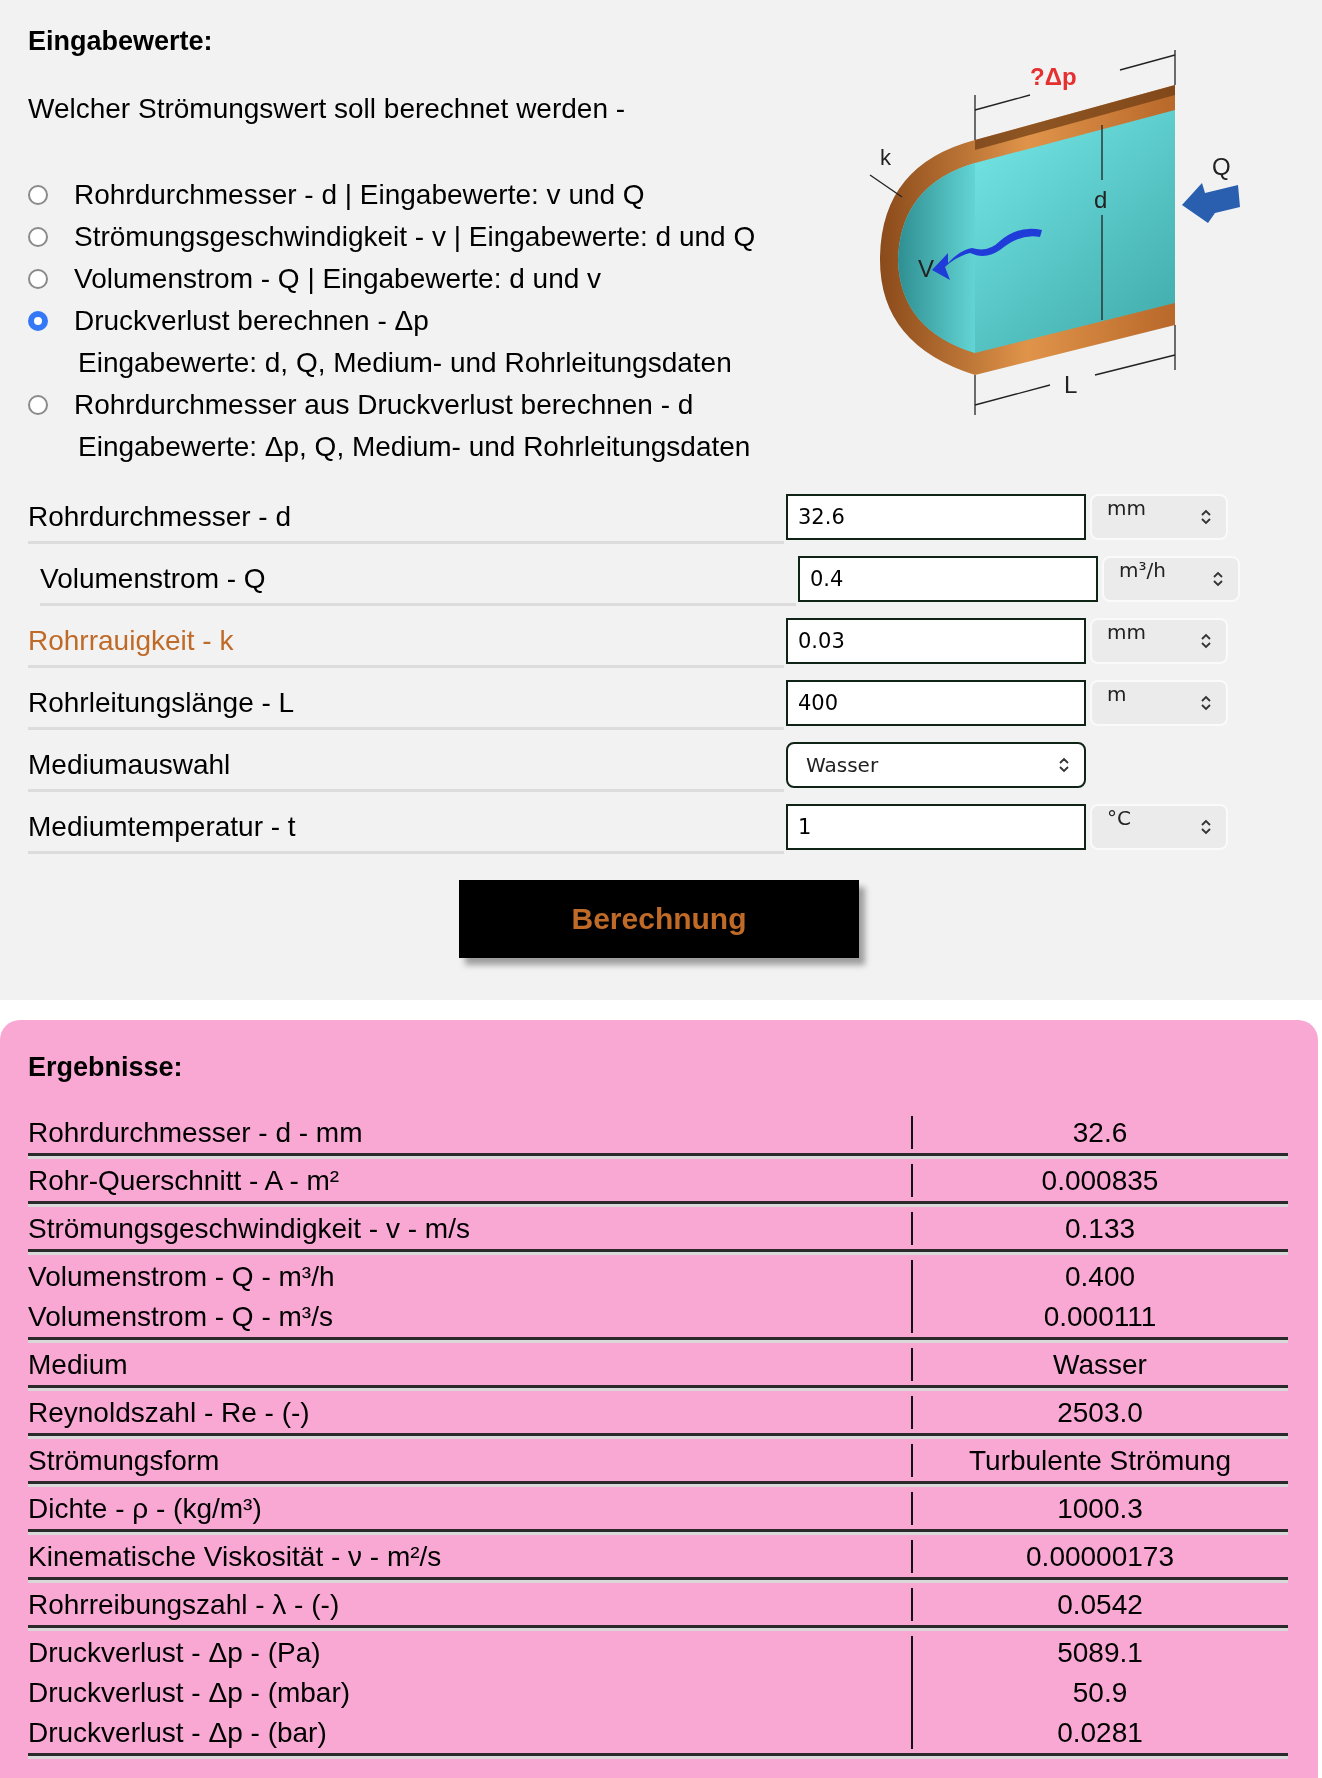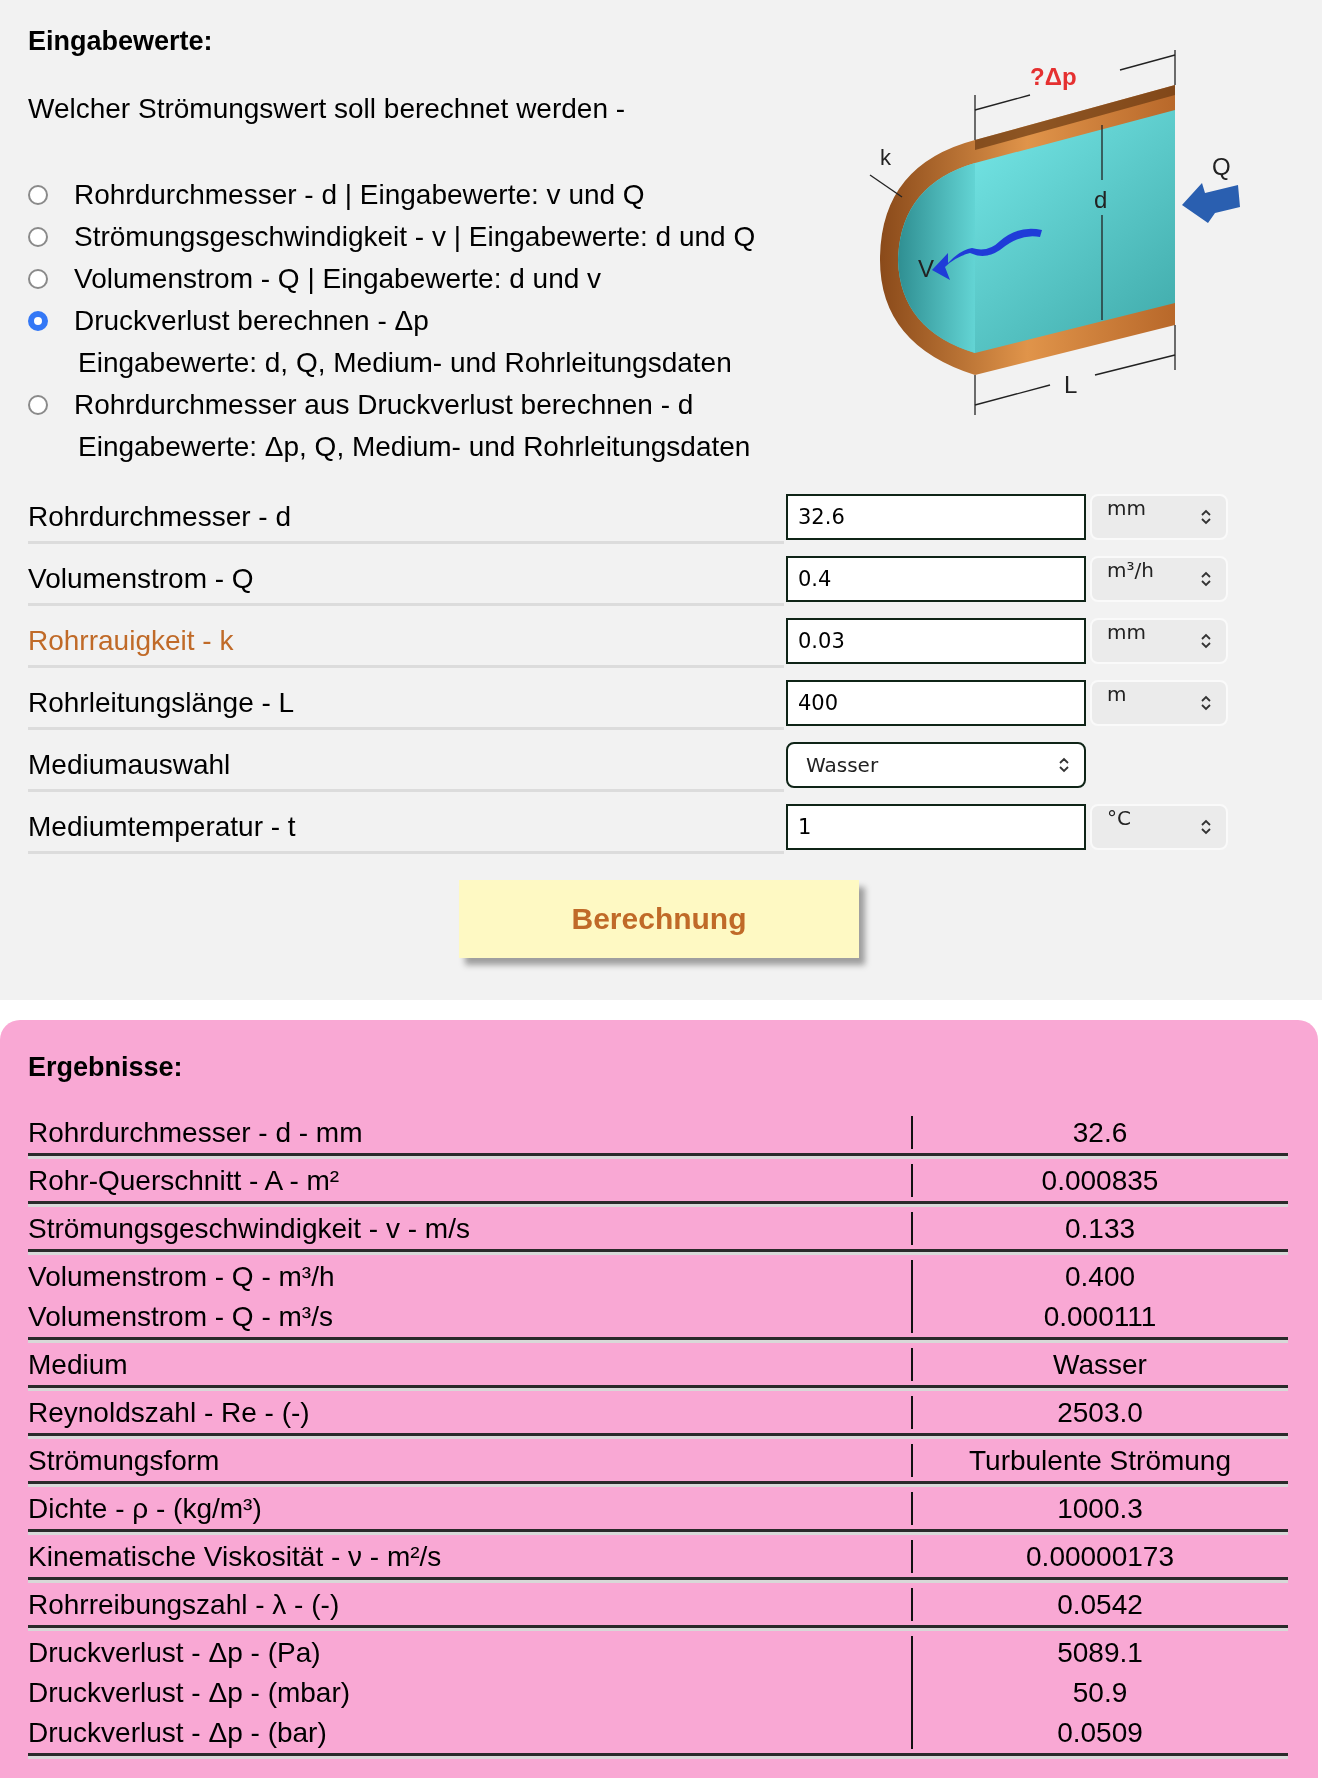--- a/index.html
+++ b/index.html
@@ -48,21 +48,21 @@
   }
   .unit-select {
     position: absolute; left: 1062px; top: 0; width: 138px; height: 46px; box-sizing: border-box;
     background: #ebebeb; border: 2px solid #fafafa; border-radius: 8px; font-size: 20px;
     padding-left: 15px; display: flex; align-items: flex-start; color: #222; font-family: "DejaVu Sans", sans-serif;
   }
   .chev {
     position: absolute; right: 14px; top: 50%; transform: translateY(-50%); width: 12px; height: 20px;
   }
   .calc-button {
-    position: absolute; left: 459px; top: 880px; width: 400px; height: 78px; background: #fef9c3;
+    position: absolute; left: 459px; top: 880px; width: 400px; height: 78px; background: #000000;
     box-shadow: 6px 7px 6px rgba(0,0,0,0.35); display: flex; align-items: center; justify-content: center;
     font-size: 30px; font-weight: bold; color: #c06a28; cursor: pointer;
   }
 
   .results-table { position: absolute; left: 28px; top: 1113px; width: 1260px; }
   .rgroup {
     position: relative; border-bottom: 3px solid #2a2a2a; box-shadow: 0 3px 0 #d8d8d8; margin-bottom: 5px;
   }
   .rline { display: flex; height: 40px; align-items: center; font-size: 28px; }
   .rlabel { width: 884px; }
@@ -150,21 +150,21 @@
     <div class="form-label">Rohrdurchmesser - d</div>
     <div class="text-input">32.6</div>
     <div class="unit-select">
       <span>mm</span>
       <svg class="chev" viewBox="0 0 12 20">
           <path d="M2 8 L6 4 L10 8 M2 12 L6 16 L10 12" stroke="#333" stroke-width="1.8" fill="none"></path>
         </svg>
     </div>
   </div>
 
-  <div class="form-row" style="top:556px;">
+  <div class="form-row" style="top:556px;margin-left:12px;">
     <div class="form-label">Volumenstrom - Q</div>
     <div class="text-input">0.4</div>
     <div class="unit-select">
       <span>m³/h</span>
       <svg class="chev" viewBox="0 0 12 20">
           <path d="M2 8 L6 4 L10 8 M2 12 L6 16 L10 12" stroke="#333" stroke-width="1.8" fill="none"></path>
         </svg>
     </div>
   </div>
 
@@ -298,16 +298,16 @@
       <div class="rline">
         <div class="rlabel">Druckverlust - Δp - (Pa)</div>
         <div class="rvalue">5089.1</div>
       </div>
       <div class="rline">
         <div class="rlabel">Druckverlust - Δp - (mbar)</div>
         <div class="rvalue">50.9</div>
       </div>
       <div class="rline">
         <div class="rlabel">Druckverlust - Δp - (bar)</div>
-        <div class="rvalue">0.0509</div>
+        <div class="rvalue">0.0281</div>
       </div>
     </div>
   </div>
 
 </body></html>

